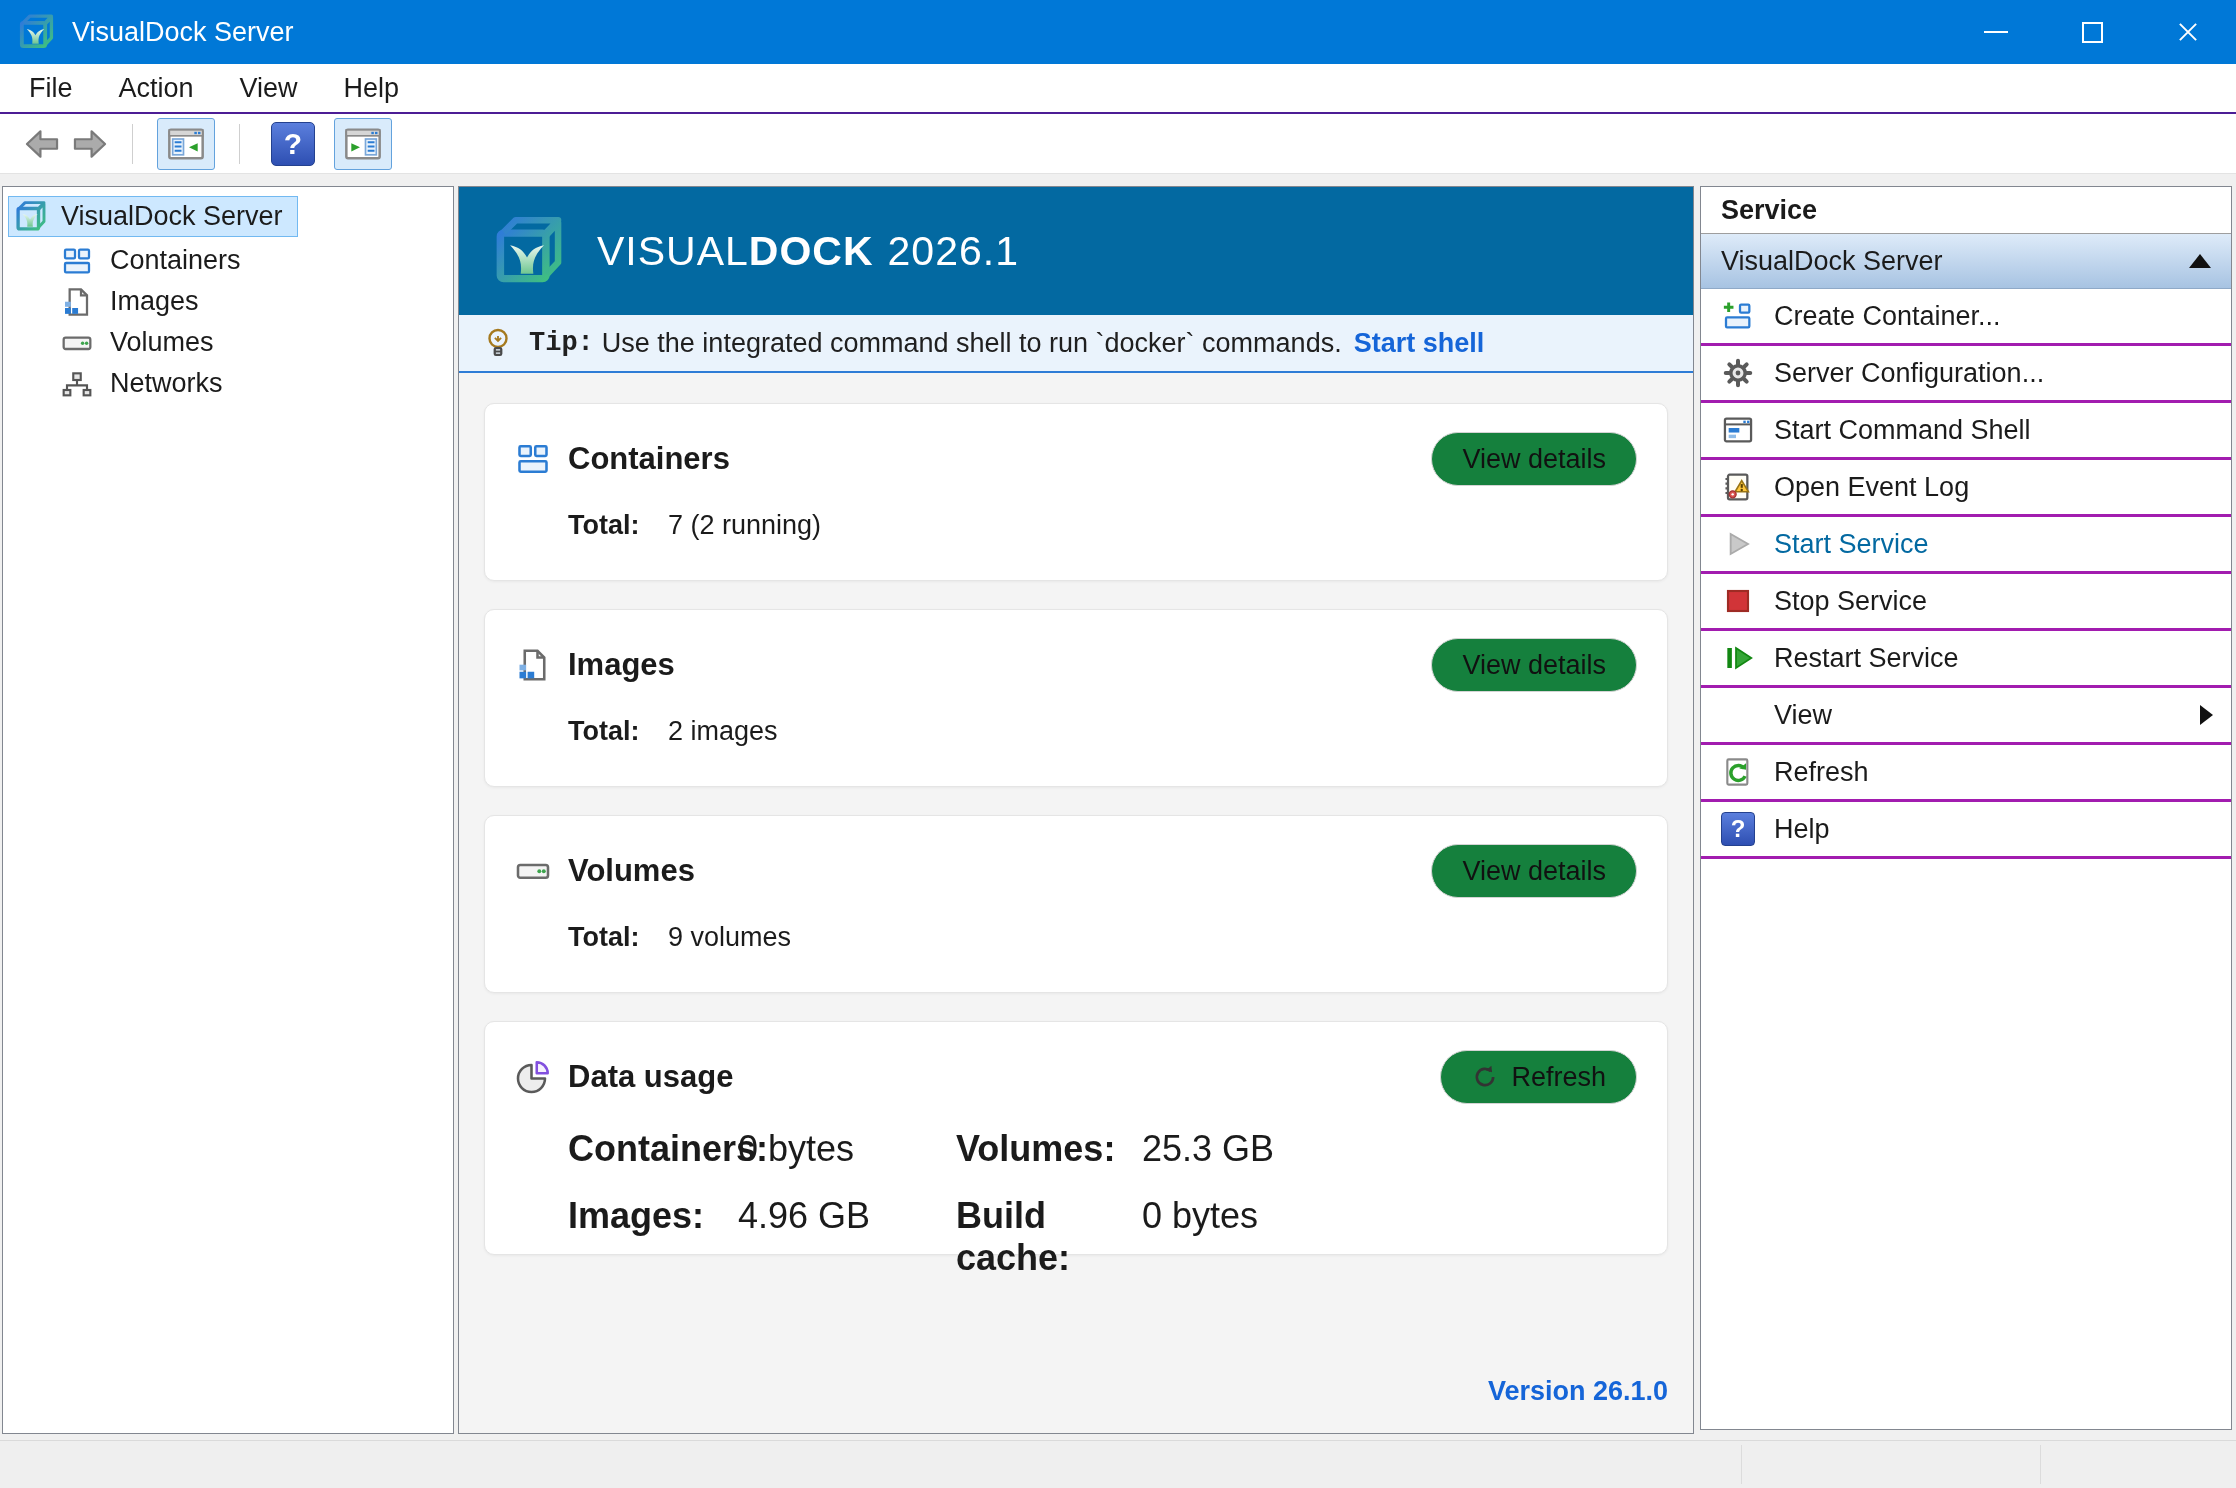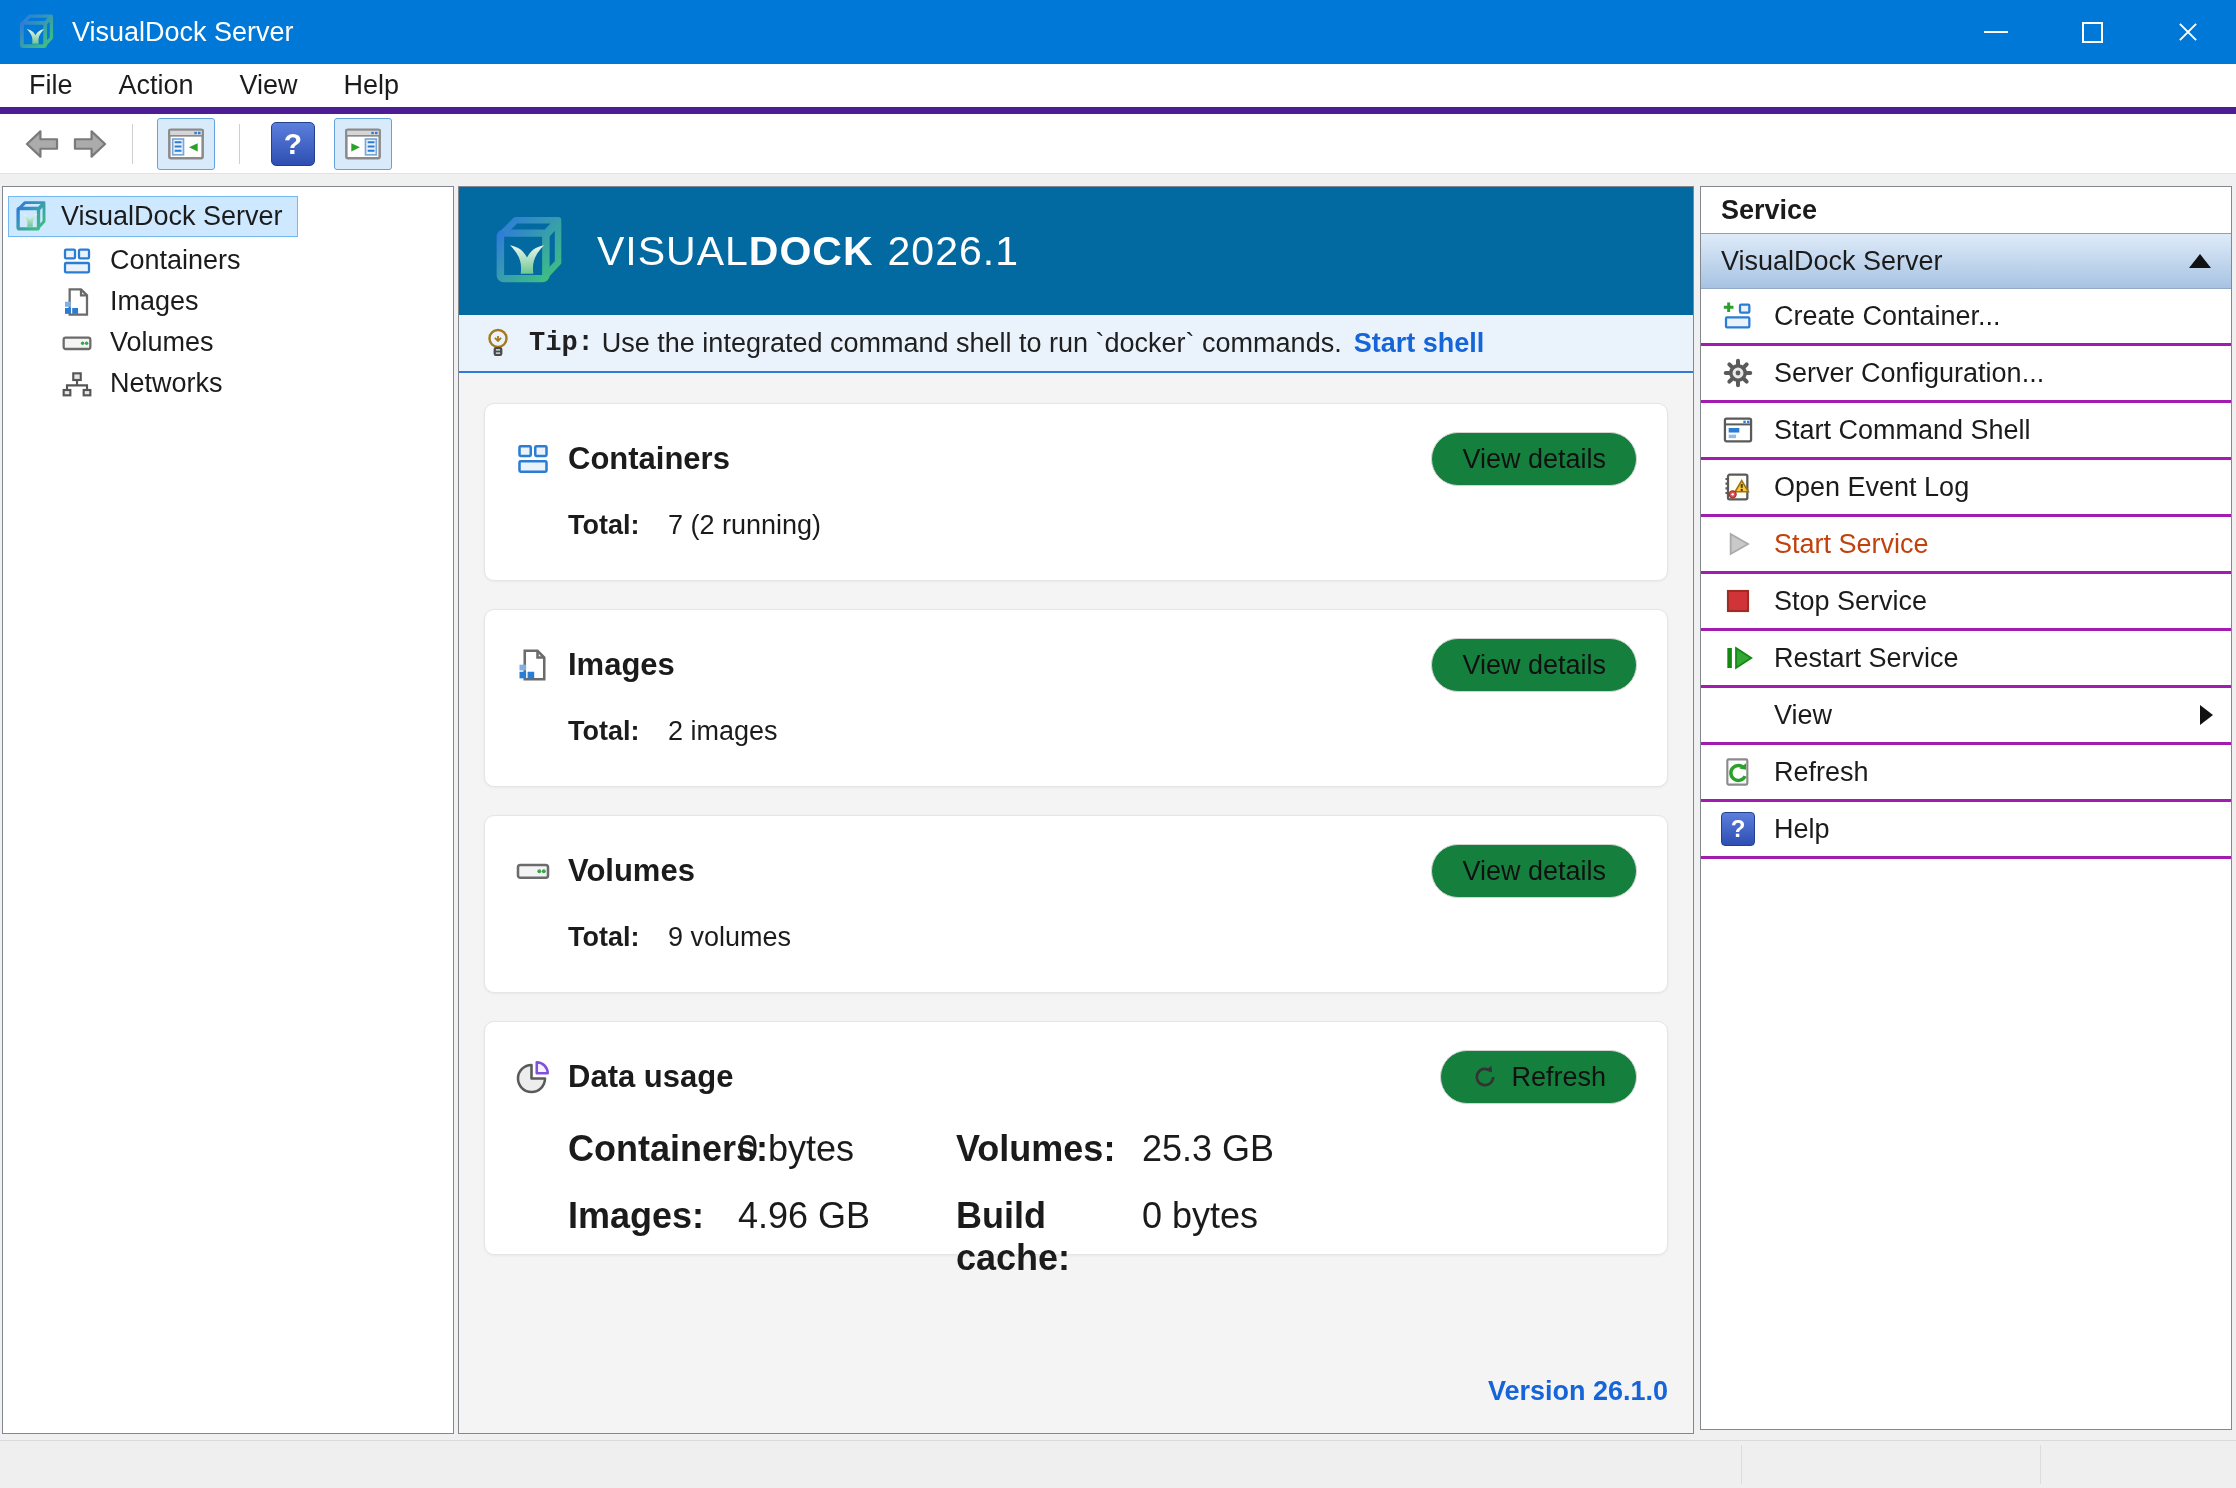--- a/index.html
+++ b/index.html
@@ -14,21 +14,21 @@
   
   .titlebar { height:64px; background:#0078D7; display:flex; align-items:center; padding-left:16px; }
   .titlebar .app-logo { width:40px; height:40px; }
   .titlebar .title { color:#fff; font-size:27px; margin-left:16px; }
   .win-controls { margin-left:auto; display:flex; height:100%; }
   .win-btn { width:96px; height:100%; display:flex; align-items:center; justify-content:center; }
   .glyph-min { width:24px; height:2px; background:#fff; }
   .glyph-max { width:21px; height:21px; border:2px solid #fff; }
 
   
-  .menubar { height:50px; background:#fff; border-bottom:7px solid #4c1d95; display:flex; align-items:center; padding-left:6px; }
+  .menubar { height:50px; background:#fff; border-bottom:2px solid #4c1d95; display:flex; align-items:center; padding-left:6px; }
   .menu-item { font-size:27px; padding:0 23px; }
 
   
   .toolbar { height:60px; background:#fff; border-bottom:1px solid #E3E3E3; display:flex; align-items:center; padding-left:18px; }
   .nav-btn { width:48px; height:44px; display:flex; align-items:center; justify-content:center; }
   .tsep { width:1px; height:40px; background:#CFCFCF; margin:0 18px; }
   .tbtn { width:58px; height:52px; display:flex; align-items:center; justify-content:center; border-radius:3px; margin:0 6px; }
   .tbtn.hl { background:#D9EBFB; border:1px solid #63A2DD; }
   .help-sq { width:44px; height:44px; border-radius:5px; background:linear-gradient(#5B7FDD,#2E4FB2); border:1px solid #24418F;
              display:flex; align-items:center; justify-content:center; }
@@ -85,21 +85,21 @@
                   border-bottom:1px solid #9E9E9E; flex:0 0 auto; }
   .actions-group { height:55px; background:linear-gradient(#DEEBF9,#A7C3E2); border-bottom:1px solid #8FA9C7;
                    display:flex; align-items:center; padding:0 20px; font-size:27px; flex:0 0 auto; }
   .tri-up { width:0; height:0; border-left:11px solid transparent; border-right:11px solid transparent;
             border-bottom:14px solid #111; margin-left:auto; }
   .action-item { height:57px; display:flex; align-items:center; padding:0 18px; border-bottom:3px solid #a21caf;
                  flex:0 0 auto; font-size:27px; }
   .ai-icon { width:38px; height:38px; display:flex; align-items:center; justify-content:center; flex:0 0 auto; }
   .ai-icon svg { width:32px; height:32px; }
   .ai-label { margin-left:17px; }
-  .action-item.disabled .ai-label { color:#c2410c; }
+  .action-item.disabled .ai-label { color:#0369a1; }
   .tri-right { width:0; height:0; border-top:10px solid transparent; border-bottom:10px solid transparent;
                border-left:13px solid #111; margin-left:auto; }
 
   
   .statusbar { height:48px; background:#EFEFEF; border-top:1px solid #DADADA; position:relative; }
   .sb-div { position:absolute; top:4px; bottom:4px; width:1px; background:#DCDCDC; }
 </style>
 </head>
 <body>
 

